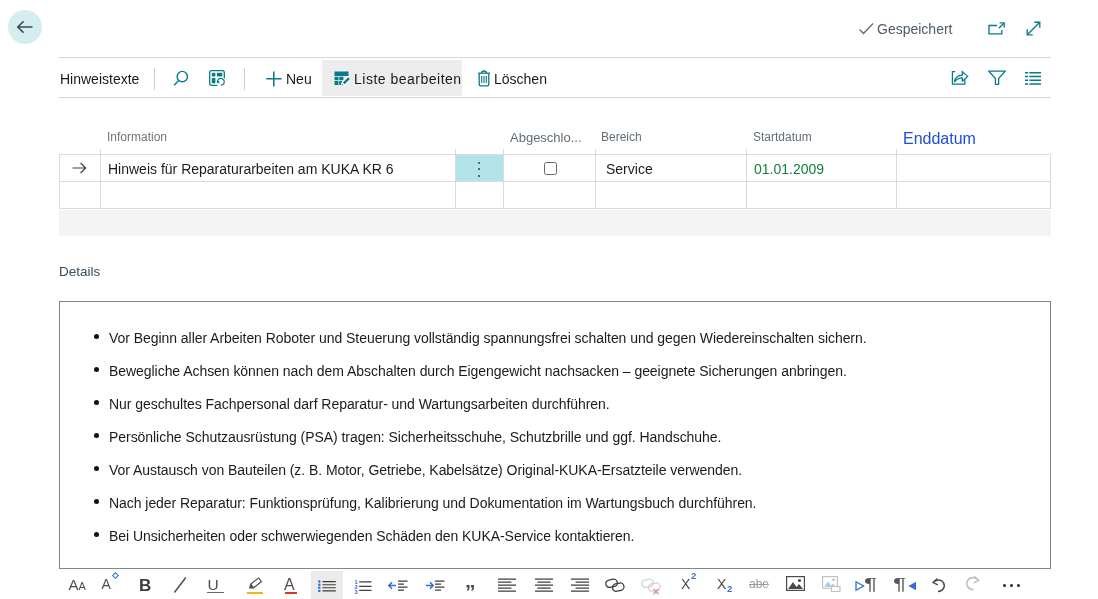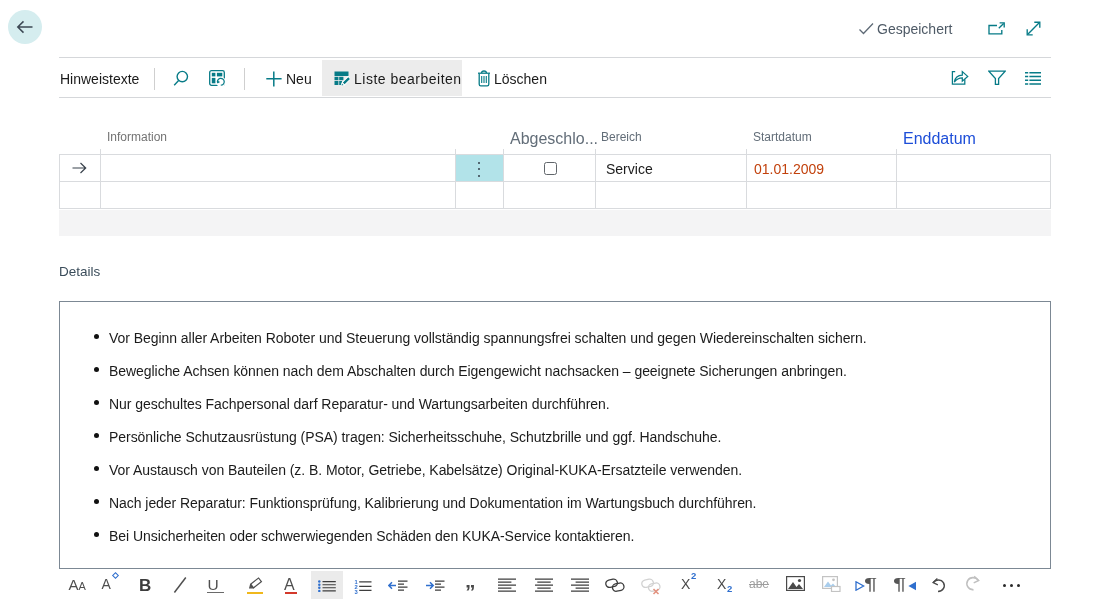--- a/index.html
+++ b/index.html
@@ -90,21 +90,21 @@
 <svg class="abs" style="left:988px;top:70px" width="18" height="16" viewBox="0 0 18 16" fill="none" stroke="#077b87" stroke-width="1.3">
   <path d="M0.8 1.2 H17.2 L10.6 8.6 V14.4 L7.4 14.4 V8.6z"></path>
 </svg>
 <svg class="abs" style="left:1025px;top:72px" width="16" height="13" viewBox="0 0 16 13" stroke="#077b87" stroke-width="1.5" fill="none">
   <path d="M0 0.8 h3.2 M4.4 0.8 h11.6 M0 4.5 h3.2 M4.4 4.5 h11.6 M0 8.2 h3.2 M4.4 8.2 h11.6 M0 11.9 h3.2 M4.4 11.9 h11.6"></path>
 </svg>
 
 <div class="abs" style="left:59px;top:97px;width:992px;height:1px;background:#d5d7da"></div>
 
 <div class="abs" style="left:107px;top:130px;font-size:12px;color:#737373">Information</div>
-<div class="abs" style="left:510px;top:130px;font-size:16px;color:#626d78">Abgeschlo...</div>
+<div class="abs" style="left:510px;top:130px;font-size:13px;color:#626d78">Abgeschlo...</div>
 <div class="abs" style="left:601px;top:130px;font-size:12px;color:#626d78">Bereich</div>
 <div class="abs" style="left:753px;top:130px;font-size:12px;color:#626d78">Startdatum</div>
 <div class="abs" style="left:903px;top:130px;font-size:16px;color:#1d4ed8">Enddatum</div>
 
 <div class="abs" style="left:100px;top:149px;width:1px;height:5px;background:#d9dbde"></div>
 <div class="abs" style="left:455px;top:149px;width:1px;height:5px;background:#d9dbde"></div>
 <div class="abs" style="left:503px;top:149px;width:1px;height:5px;background:#d9dbde"></div>
 <div class="abs" style="left:595px;top:149px;width:1px;height:5px;background:#d9dbde"></div>
 <div class="abs" style="left:746px;top:149px;width:1px;height:5px;background:#d9dbde"></div>
 <div class="abs" style="left:896px;top:149px;width:1px;height:5px;background:#d9dbde"></div>
@@ -120,24 +120,25 @@
 <div class="abs" style="left:896px;top:154px;width:1px;height:55px;background:#d9dbde"></div>
 
 <div class="abs" style="left:456px;top:155px;width:47px;height:26px;background:#b2e3e9"></div>
 <div class="abs" style="left:478px;top:161.5px;width:2.4px;height:2.4px;border-radius:50%;background:#333f4a"></div>
 <div class="abs" style="left:478px;top:168px;width:2.4px;height:2.4px;border-radius:50%;background:#333f4a"></div>
 <div class="abs" style="left:478px;top:174.5px;width:2.4px;height:2.4px;border-radius:50%;background:#333f4a"></div>
 
 <svg class="abs" style="left:72px;top:161px" width="15" height="14" viewBox="0 0 15 14" fill="none" stroke="#39424c" stroke-width="1.2">
   <path d="M0.5 7 H13 M8.5 2 L13.7 7 L8.5 12"></path>
 </svg>
+<div class="abs" style="left:108px;top:161px;font-size:14px;color:#1c1c1c">Hinweis für Reparaturarbeiten am KUKA KR 6</div>
 
 <div class="abs" style="left:544px;top:162px;width:13px;height:13px;border:1px solid #61666b;border-radius:2.5px"></div>
 <div class="abs" style="left:606px;top:161px;font-size:14px;color:#1c1c1c">Service</div>
-<div class="abs" style="left:754px;top:161px;font-size:14px;color:#c2410c">01.01.2009</div>
+<div class="abs" style="left:754px;top:161px;font-size:14px;color:#15803d">01.01.2009</div>
 
 <div class="abs" style="left:59px;top:210px;width:992px;height:25.5px;background:#f4f4f5"></div>
 
 <div class="abs" style="left:59px;top:264px;font-size:13.5px;font-weight:normal;color:#3a4c5a">Details</div>
 
 <div class="abs" style="left:59px;top:301px;width:992px;height:268px;border:1px solid #7c8894;background:#fff"></div>
 
 <div class="abs" style="left:60px;top:302px;width:990px;font-size:14px;color:#1b1b1b;letter-spacing:-0.05px">
   <ul style="list-style:none;margin:0;padding:0">
     <li style="position:absolute;left:49px;top:28px;width:920px;height:17px"><span style="position:absolute;left:-15px;top:4px;width:5px;height:5px;border-radius:50%;background:#111"></span>Vor Beginn aller Arbeiten Roboter und Steuerung vollständig spannungsfrei schalten und gegen Wiedereinschalten sichern.</li>

